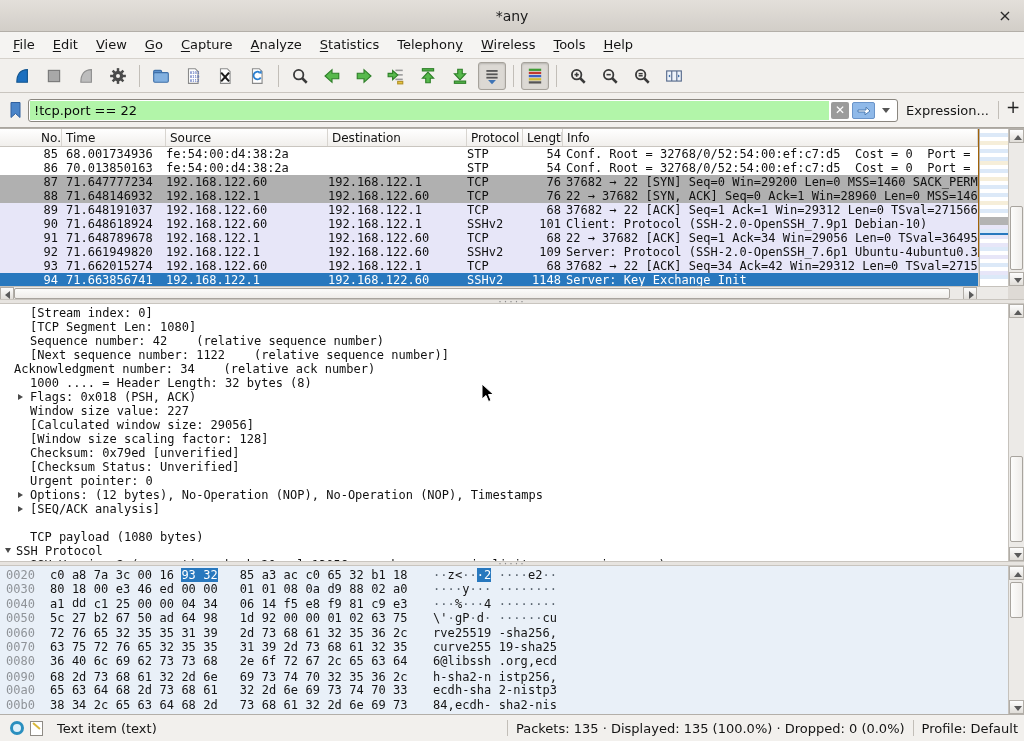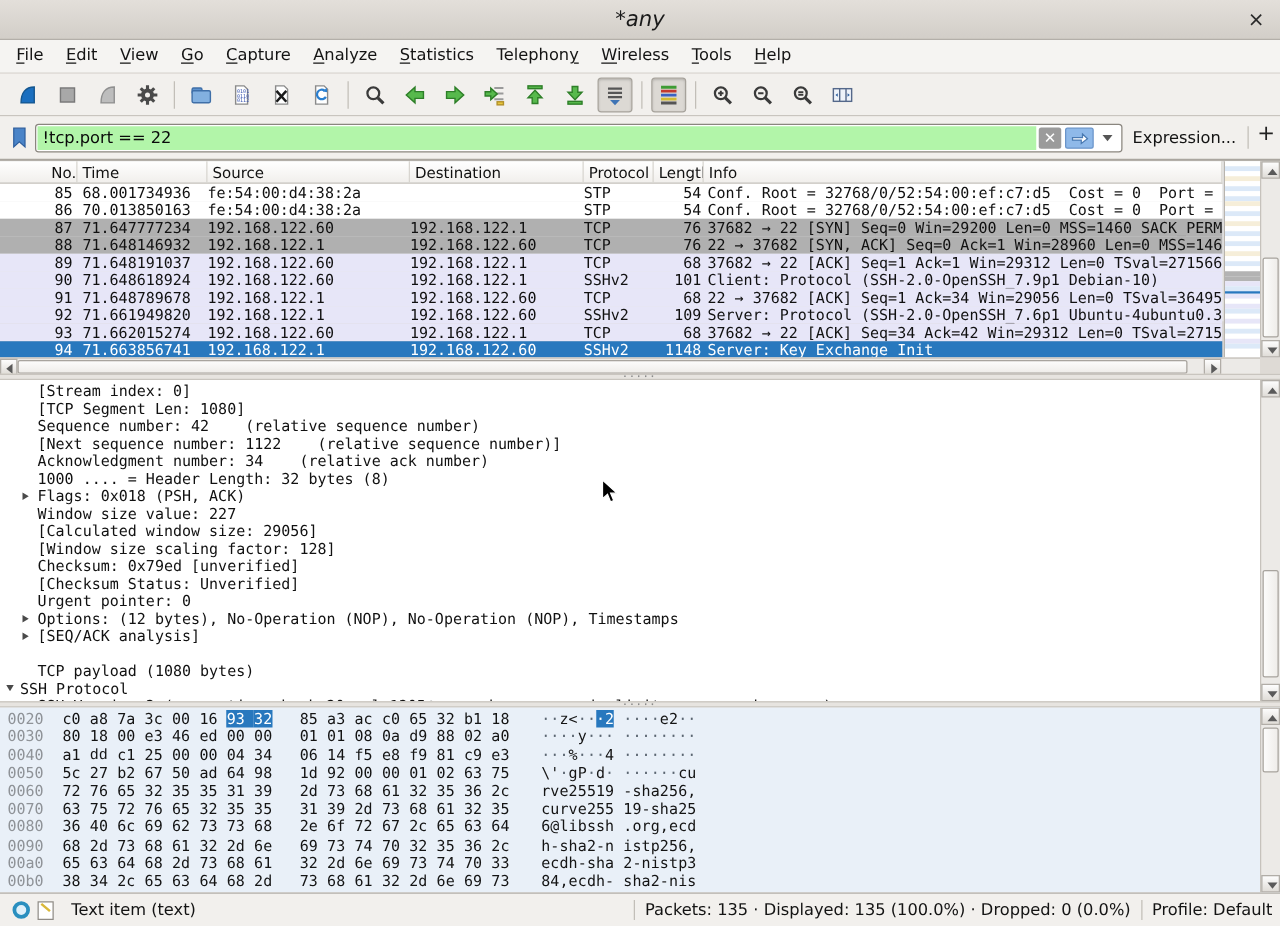--- a/index.html
+++ b/index.html
@@ -3,21 +3,21 @@
 <meta charset="utf-8">
 <style>
   * { margin:0; padding:0; box-sizing:border-box; }
   html,body { width:1024px; height:741px; overflow:hidden; }
   body { font-family:"DejaVu Sans", sans-serif; background:#d5d1cc; position:relative; color:#111; }
 
   
   .titlebar { position:absolute; left:0; top:0; width:1024px; height:32px;
     background:linear-gradient(#e3dfda,#d2cec8); border-bottom:1px solid #b3afa9;
     display:flex; align-items:center; justify-content:center; }
-  .title-text { font-size:17px; color:#1a1a1a;font-style:italic; }
+  .title-text { font-size:14px; color:#1a1a1a; }
   .close-btn { position:absolute; right:10px; top:7px; width:18px; height:18px;
     font-size:16px; line-height:18px; text-align:center; color:#2a2a2a; cursor:default; }
 
   
   .menubar { position:absolute; left:0; top:32px; width:1024px; height:27px;
     background:#f5f4f2; border-bottom:1px solid #d6d2cc; display:flex; align-items:center; padding-left:4px; }
   .menu-item { font-size:13px; padding:0 9px; line-height:26px; color:#141414; }
   .menu-item u { text-underline-offset:2px; }
 
   
@@ -40,21 +40,21 @@
     color:#fff; font-size:12px; line-height:17px; text-align:center; }
   .fapply { width:23px; height:17px; background:#8fb9e9; border:1px solid #6a94c9; border-radius:2px; margin-left:3px;
     display:flex; align-items:center; justify-content:center; }
   .fcaret { width:0; height:0; border-left:4px solid transparent; border-right:4px solid transparent;
     border-top:5px solid #555; margin:0 6px 0 7px; }
   .expr-label { position:absolute; left:906px; font-size:13px; color:#141414; }
   .fsep { position:absolute; left:998px; top:8px; width:1px; height:18px; background:#c2beb8; }
   .fplus { position:absolute; left:1004px; top:4px; width:18px; height:24px; font-size:17px; text-align:center; color:#222; }
 
   
-  .plist { position:absolute; left:0; top:128px; width:1024px; height:129px; background:#e5e5e5; border-top:1px solid #b3afa9; }
+  .plist { position:absolute; left:0; top:128px; width:1024px; height:129px; background:#a16207; border-top:1px solid #b3afa9; }
   .phdr { position:absolute; left:0; top:0; width:978px; height:18px; background:linear-gradient(#ffffff,#f1efec);
     border-bottom:1px solid #c9c5bf; display:flex; font-size:12px; }
   .phdr .hc { border-right:1px solid #d8d5d0; padding:2px 0 0 4px; overflow:hidden; white-space:nowrap; }
   .prows { position:absolute; left:0; top:18px; width:978px; height:139px; overflow:hidden; }
   .prow { width:978px; height:14px; display:flex; font-family:"DejaVu Sans Mono",monospace; font-size:12px; line-height:14px; white-space:pre; overflow:hidden; }
   .c-no  { width:62px;  text-align:right; padding-right:4px; flex:none; }
   .c-time{ width:104px; padding-left:4px; flex:none; }
   .c-src { width:162px; flex:none; }
   .c-dst { width:139px; flex:none; }
   .c-pro { width:56px;  flex:none; }
@@ -411,21 +411,21 @@
   <div class="corner"></div>
 </div>
 
 <div class="splitter" style="top:299px; height:5px;">·····</div>
 
 <div class="details">
     <div class="drow" style="top: 2px;"><span class="dtxt" style="left: 30px;">[Stream index: 0]</span></div>
     <div class="drow" style="top: 16px;"><span class="dtxt" style="left: 30px;">[TCP Segment Len: 1080]</span></div>
     <div class="drow" style="top: 30px;"><span class="dtxt" style="left: 30px;">Sequence number: 42    (relative sequence number)</span></div>
     <div class="drow" style="top: 44px;"><span class="dtxt" style="left: 30px;">[Next sequence number: 1122    (relative sequence number)]</span></div>
-    <div class="drow" style="top: 58px;"><span class="dtxt" style="left: 30px;">Acknowledgment number: 34    (relative ack number)</span></div>
+    <div class="drow" style="top: 58px;"><span class="dtxt" style="left: 14px;">Acknowledgment number: 34    (relative ack number)</span></div>
     <div class="drow" style="top: 72px;"><span class="dtxt" style="left: 30px;">1000 .... = Header Length: 32 bytes (8)</span></div>
     <div class="drow" style="top: 86px;"><span class="tri r" style="left: 18px;"></span><span class="dtxt" style="left: 30px;">Flags: 0x018 (PSH, ACK)</span></div>
     <div class="drow" style="top: 100px;"><span class="dtxt" style="left: 30px;">Window size value: 227</span></div>
     <div class="drow" style="top: 114px;"><span class="dtxt" style="left: 30px;">[Calculated window size: 29056]</span></div>
     <div class="drow" style="top: 128px;"><span class="dtxt" style="left: 30px;">[Window size scaling factor: 128]</span></div>
     <div class="drow" style="top: 142px;"><span class="dtxt" style="left: 30px;">Checksum: 0x79ed [unverified]</span></div>
     <div class="drow" style="top: 156px;"><span class="dtxt" style="left: 30px;">[Checksum Status: Unverified]</span></div>
     <div class="drow" style="top: 170px;"><span class="dtxt" style="left: 30px;">Urgent pointer: 0</span></div>
     <div class="drow" style="top: 184px;"><span class="tri r" style="left: 18px;"></span><span class="dtxt" style="left: 30px;">Options: (12 bytes), No-Operation (NOP), No-Operation (NOP), Timestamps</span></div>
     <div class="drow" style="top: 198px;"><span class="tri r" style="left: 18px;"></span><span class="dtxt" style="left: 30px;">[SEQ/ACK analysis]</span></div>

